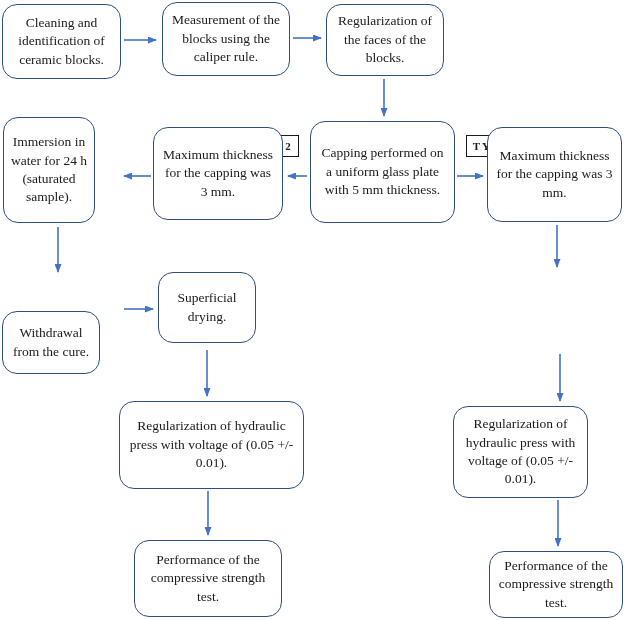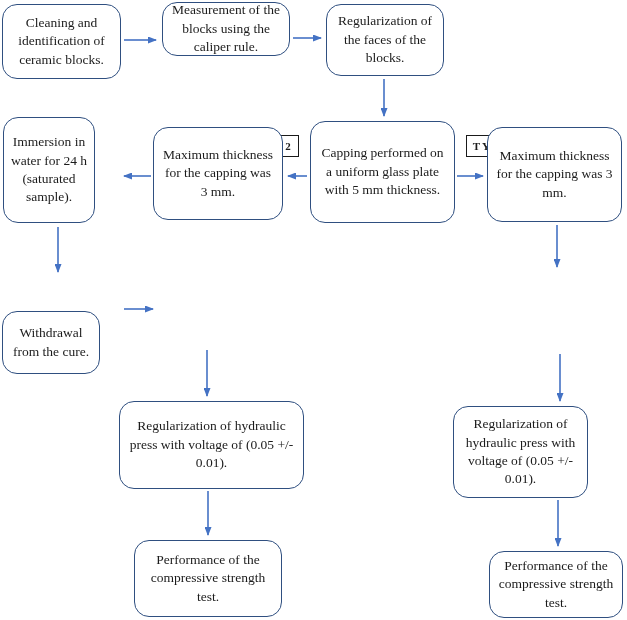--- a/index.html
+++ b/index.html
@@ -60,21 +60,21 @@
     <line x1="557" y1="225" x2="557" y2="267" marker-end="url(#ah)"></line>
     <line x1="207" y1="350" x2="207" y2="396" marker-end="url(#ah)"></line>
     <line x1="560" y1="354" x2="560" y2="401" marker-end="url(#ah)"></line>
     <line x1="208" y1="491" x2="208" y2="535" marker-end="url(#ah)"></line>
     <line x1="558" y1="500" x2="558" y2="546" marker-end="url(#ah)"></line>
   </svg>
 
   <div class="node" style="left:2px;top:4px;width:119px;height:75px;">
     <span>Cleaning and identification of ceramic blocks.</span>
   </div>
-  <div class="node" style="left:162px;top:2px;width:128px;height:54px;">
+  <div class="node" style="left:162px;top:2px;width:128px;height:74px;">
     <span>Measurement of the blocks using the caliper rule.</span>
   </div>
   <div class="node" style="left:326px;top:4px;width:118px;height:72px;">
     <span>Regularization of the faces of the blocks.</span>
   </div>
 
   <div class="type-label" style="left:237px;top:91px;width:62px;height:22px;">
     <span>TYPE 2</span>
   </div>
   <div class="type-label" style="left:466px;top:91px;width:63px;height:22px;">
@@ -90,20 +90,23 @@
   <div class="node" style="left:310px;top:121px;width:145px;height:102px;">
     <span>Capping performed on a uniform glass plate with 5 mm thickness.</span>
   </div>
   <div class="node" style="left:487px;top:127px;width:135px;height:95px;">
     <span>Maximum thickness for the capping was 3 mm.</span>
   </div>
 
   <div class="node" style="left:2px;top:277px;width:98px;height:63px;margin-top:34px;">
     <span>Withdrawal from the cure.</span>
   </div>
+  <div class="node" style="left:158px;top:272px;width:98px;height:71px;">
+    <span>Superficial drying.</span>
+  </div>
 
   <div class="node" style="left:119px;top:401px;width:185px;height:88px;">
     <span>Regularization of hydraulic press with voltage of (0.05 +/- 0.01).</span>
   </div>
   <div class="node" style="left:453px;top:406px;width:135px;height:92px;">
     <span>Regularization of hydraulic press with voltage of (0.05 +/- 0.01).</span>
   </div>
 
   <div class="node" style="left:134px;top:540px;width:148px;height:77px;">
     <span>Performance of the compressive strength test.</span>

